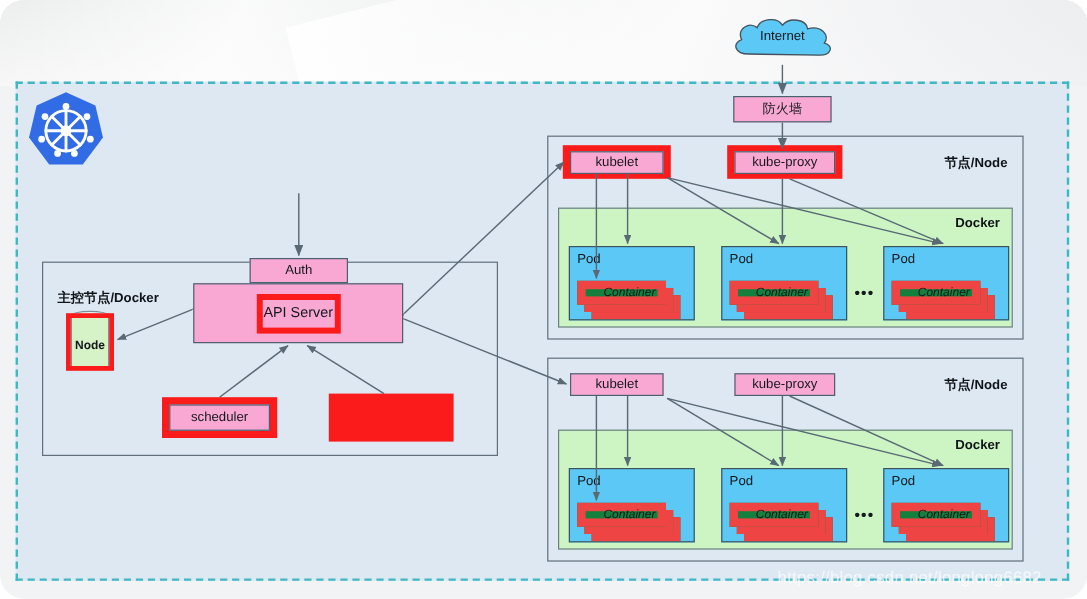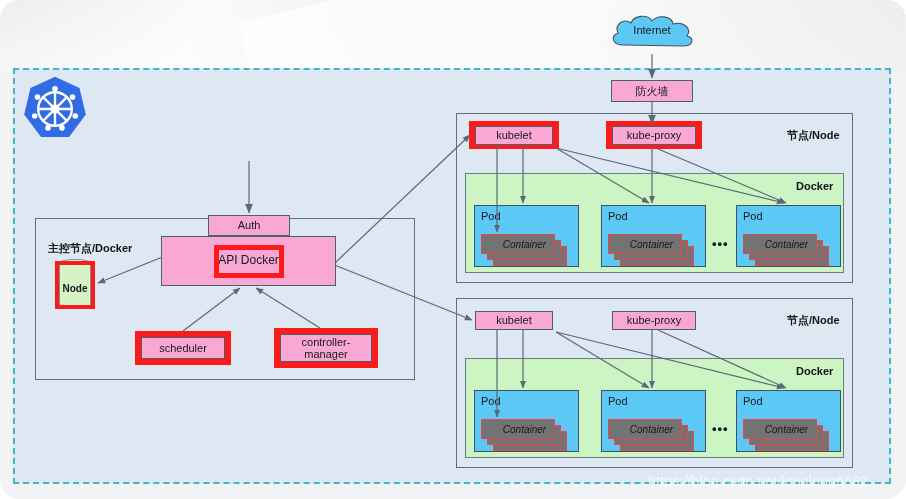--- a/index.html
+++ b/index.html
@@ -107,22 +107,22 @@
     position: absolute;
     left: 6px; top: 4px;
     font-size: 11px;
     color: #15181c;
   }
   .cstack { position: absolute; z-index: 5; }
   .cstack i {
     position: absolute;
     display: block;
     box-sizing: border-box;
-    background: #737373;
-    border: 1px solid #ef4444;
+    background: #15803d;
+    border: 7px solid #ef4444;
     padding-left: 13px;
   }
   .cstack .c3 { left: 12px; top: 12px; width: 74px; height: 20px; }
   .cstack .c2 { left: 6px;  top: 6px;  width: 74px; height: 20px; }
   .cstack .c1 {
     left: 0; top: 0; width: 74px; height: 20px;
     display: flex; align-items: center; justify-content: center;
     font-size: 10px; color: #15181c;
   }
   .ellipsis {
@@ -251,41 +251,37 @@
 
 
   <div class="panel" style="left:35px;top:218px;width:380px;height:162px;"></div>
   <div class="panel-label" style="left:48px;top:241px;">主控节点/Docker</div>
 
   <div class="box" style="left:208px;top:215px;width:82px;height:21px;">
     <span>Auth</span>
   </div>
 
   <div class="box" style="left:161px;top:236px;width:175px;height:50px;font-size:12px;">
-    <span>API Docker</span>
+    <span>API Server</span>
   </div>
   <div class="redring" style="left:214px;top:245px;width:70px;height:33px;"></div>
 
   <div class="etcd-wrap" style="left:55px;top:259px;width:40px;height:50px;">
     <div class="etcd-top" style="left:4px;top:0px;width:32px;height:8px;"></div>
     <div class="etcd-body" style="left:4px;top:4px;width:32px;height:44px;"></div>
     <div class="etcd-ring" style="left:0px;top:2px;width:40px;height:48px;"></div>
     <div class="etcd-text" style="top:24px;">Node</div>
   </div>
 
   <div class="redhl" style="left:135px;top:331px;width:96px;height:34px;"></div>
   <div class="box" style="left:141px;top:337px;width:84px;height:22px;">
     <span>scheduler</span>
   </div>
 
   <div class="redhl" style="left:274px;top:328px;width:104px;height:40px;"></div>
-  <div class="box" style="left:280px;top:334px;width:92px;height:28px;flex-direction:column;">
-    <span>controller-</span>
-    <span>manager</span>
-  </div>
 
   <div class="panel" style="left:456px;top:113px;width:397px;height:170px;"></div>
   <div class="panel-label" style="left:787px;top:128px;">节点/Node</div>
 
   <div class="redhl" style="left:469px;top:121px;width:90px;height:28px;"></div>
   <div class="box" style="left:475px;top:126px;width:78px;height:19px;">
     <span>kubelet</span>
   </div>
 
   <div class="redhl" style="left:606px;top:121px;width:96px;height:28px;"></div>

